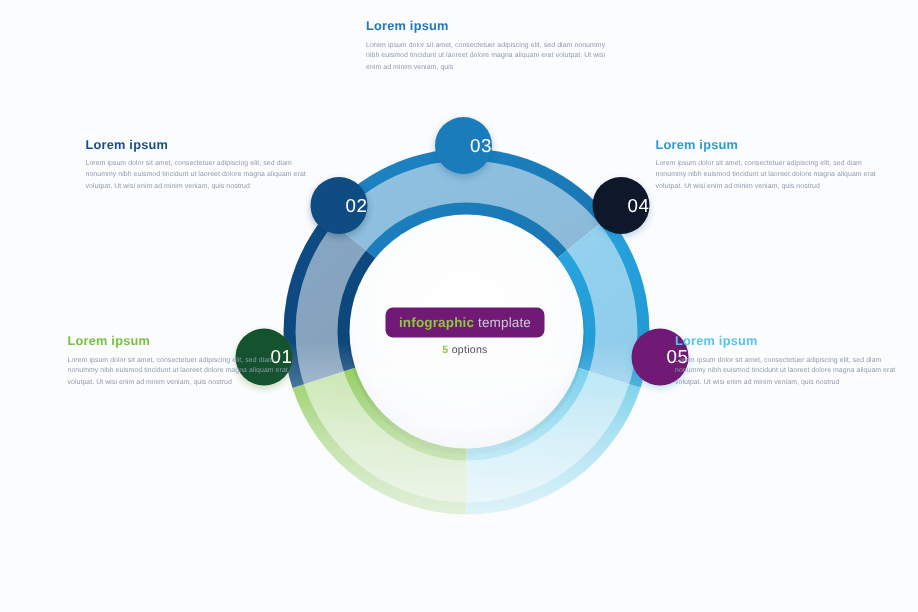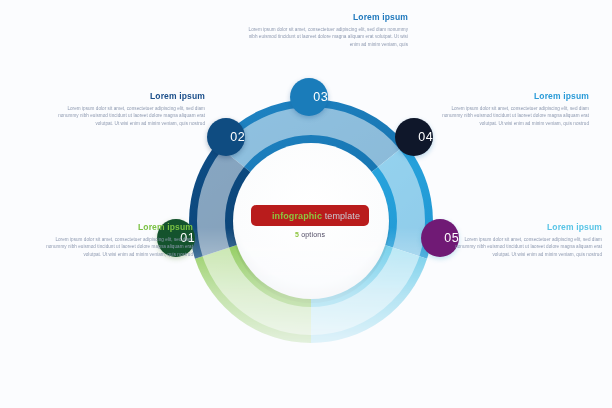--- a/index.html
+++ b/index.html
@@ -32,21 +32,21 @@
     margin: 0 0 3px 0;
     line-height: 11px;
   }
   .tb-body {
     font-size: 4.6px;
     line-height: 7.4px;
     color: #8d99b0;
     margin: 0;
     letter-spacing: 0.05px;
   }
-  .align-center { text-align: right; }
+  .align-center { text-align: left; }
 
   .block-top    { left: 244px; top: 12px;  width: 164px; }
   .block-left1  { left: 57px;  top: 91px;  width: 148px; }
   .block-left0  { left: 45px;  top: 222px; width: 148px; }
   .block-right4 { left: 437px; top: 91px;  width: 152px; }
   .block-right5 { left: 450px; top: 222px; width: 152px; }
 
   
   #donut-wrap {
     position: absolute;
@@ -61,23 +61,23 @@
   #center-label {
     position: absolute;
     left: 246px;
     top: 205px;
     width: 128px;
     text-align: center;
     pointer-events: auto;
   }
   #center-pill {
     display: inline-block;
-    background: #b91c1c;
+    background: #701a75;
     border-radius: 5px;
-    padding: 4px 9px 5px 21px;
+    padding: 4px 9px 5px 9px;
     line-height: 10px;
     white-space: nowrap;
   }
   .pill-green {
     color: #8dc63f;
     font-size: 9px;
     font-weight: bold;
     letter-spacing: 0.1px;
   }
   .pill-grey {

